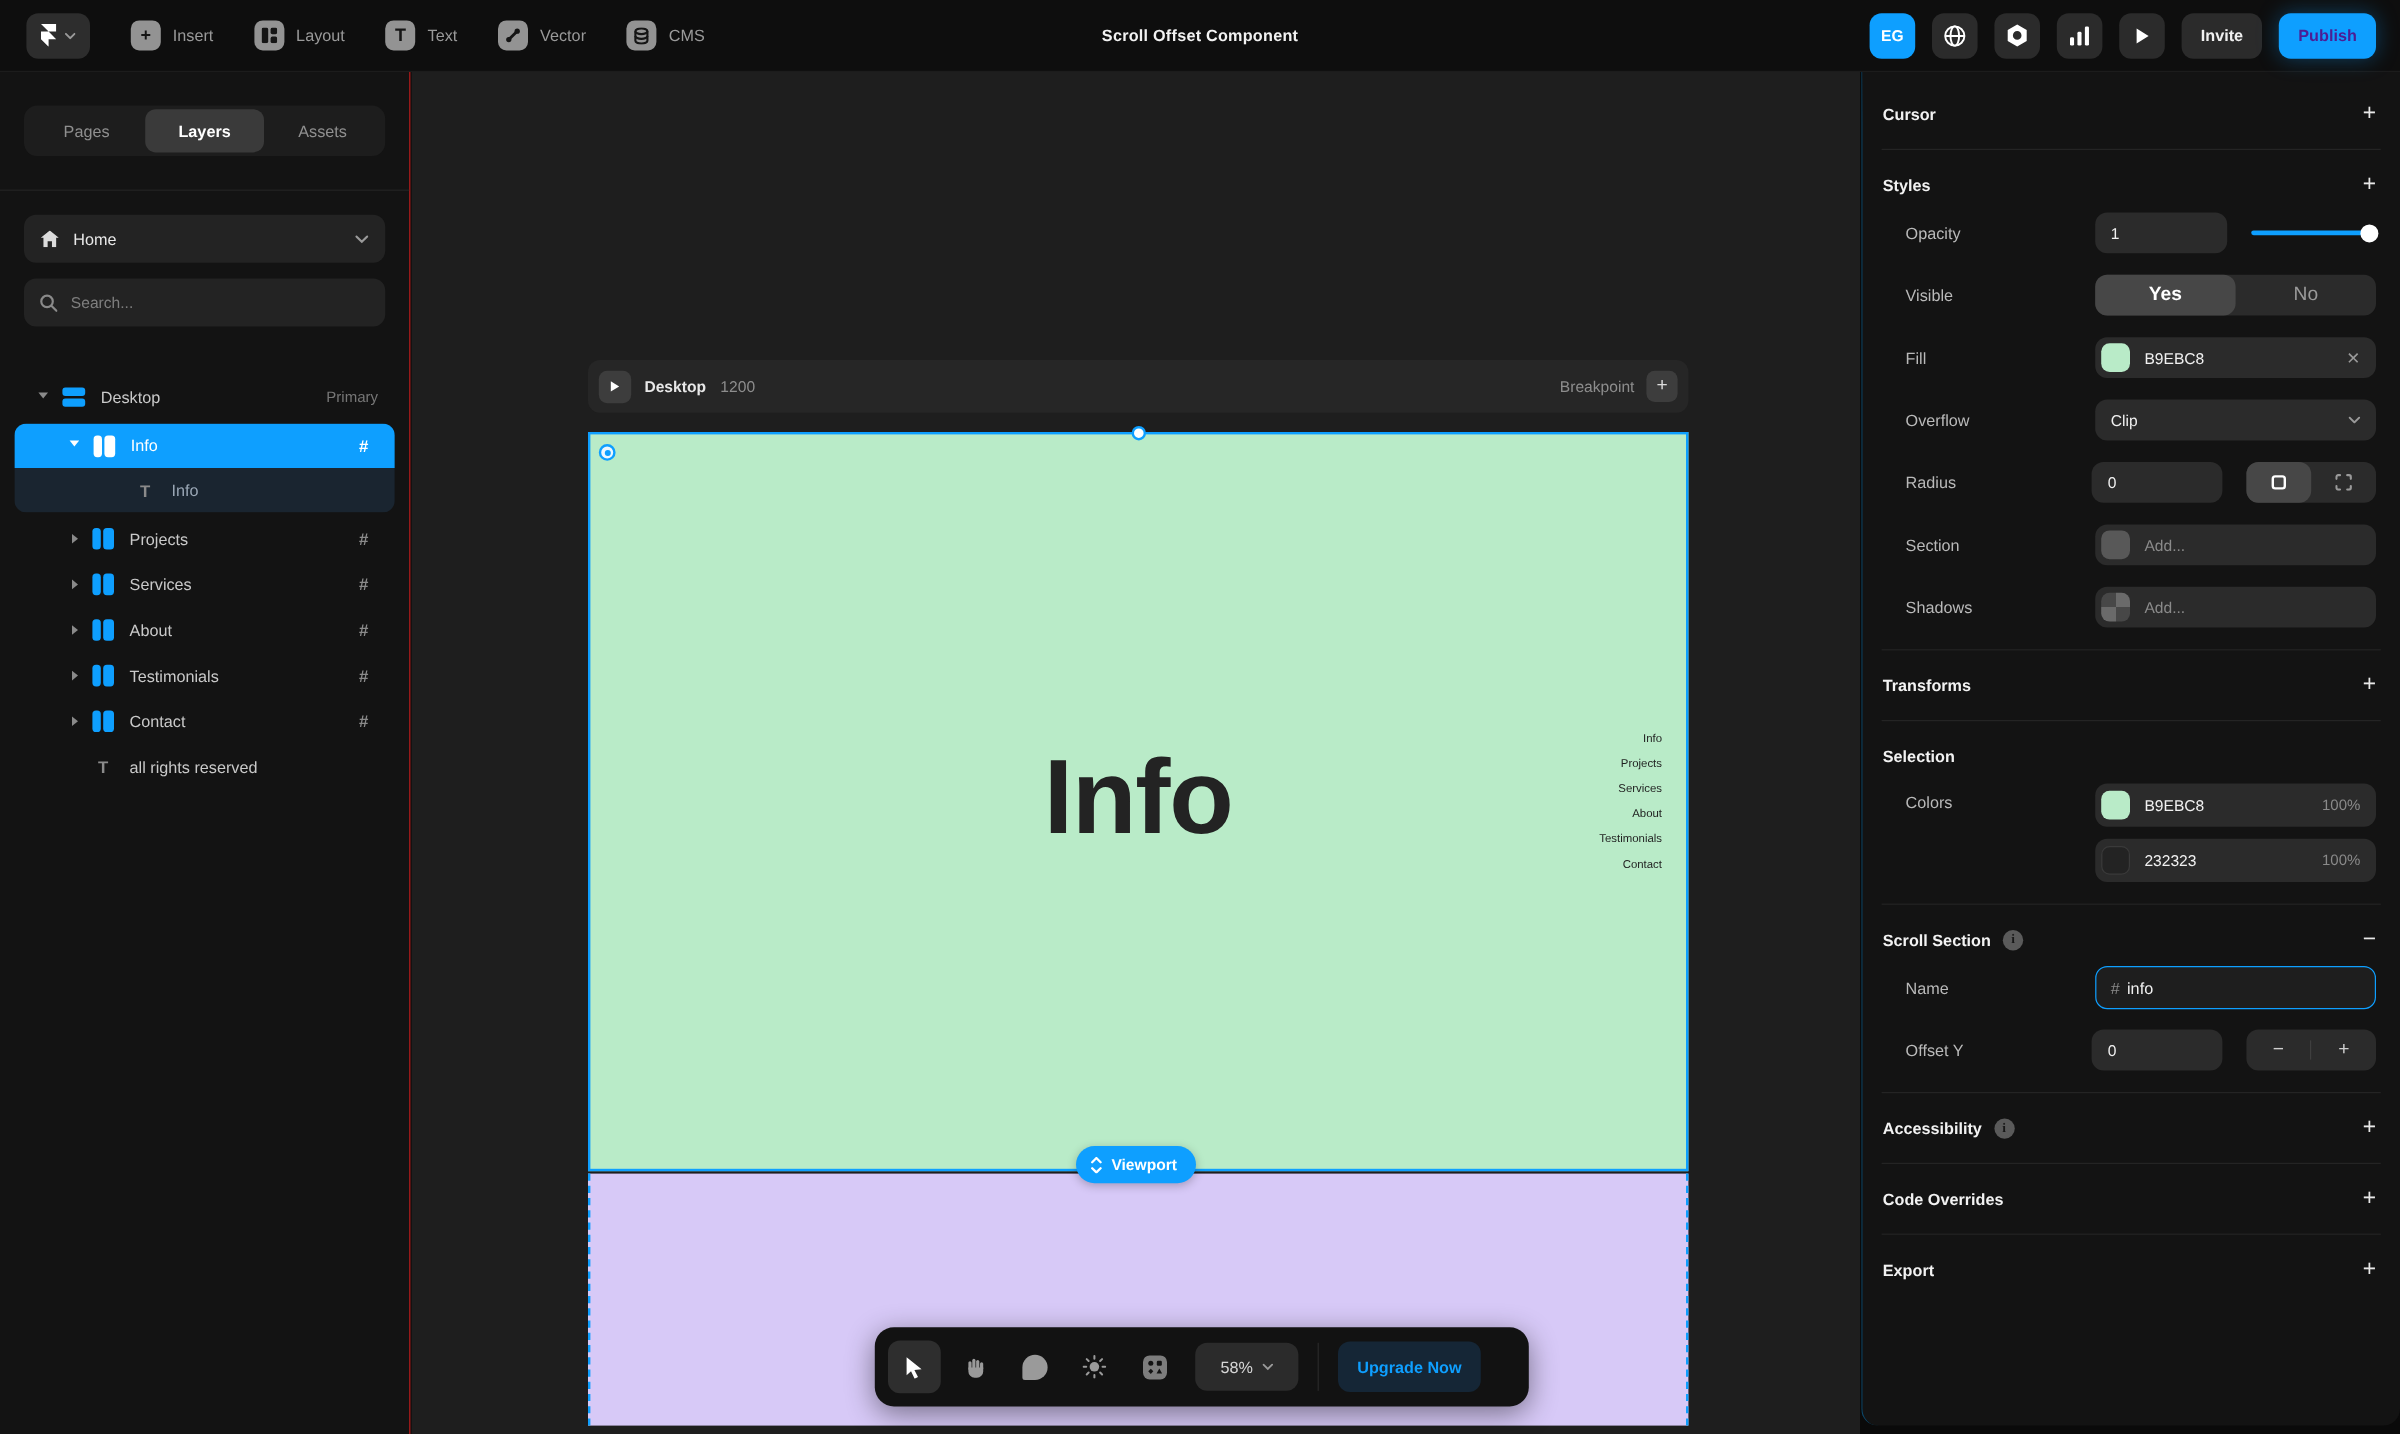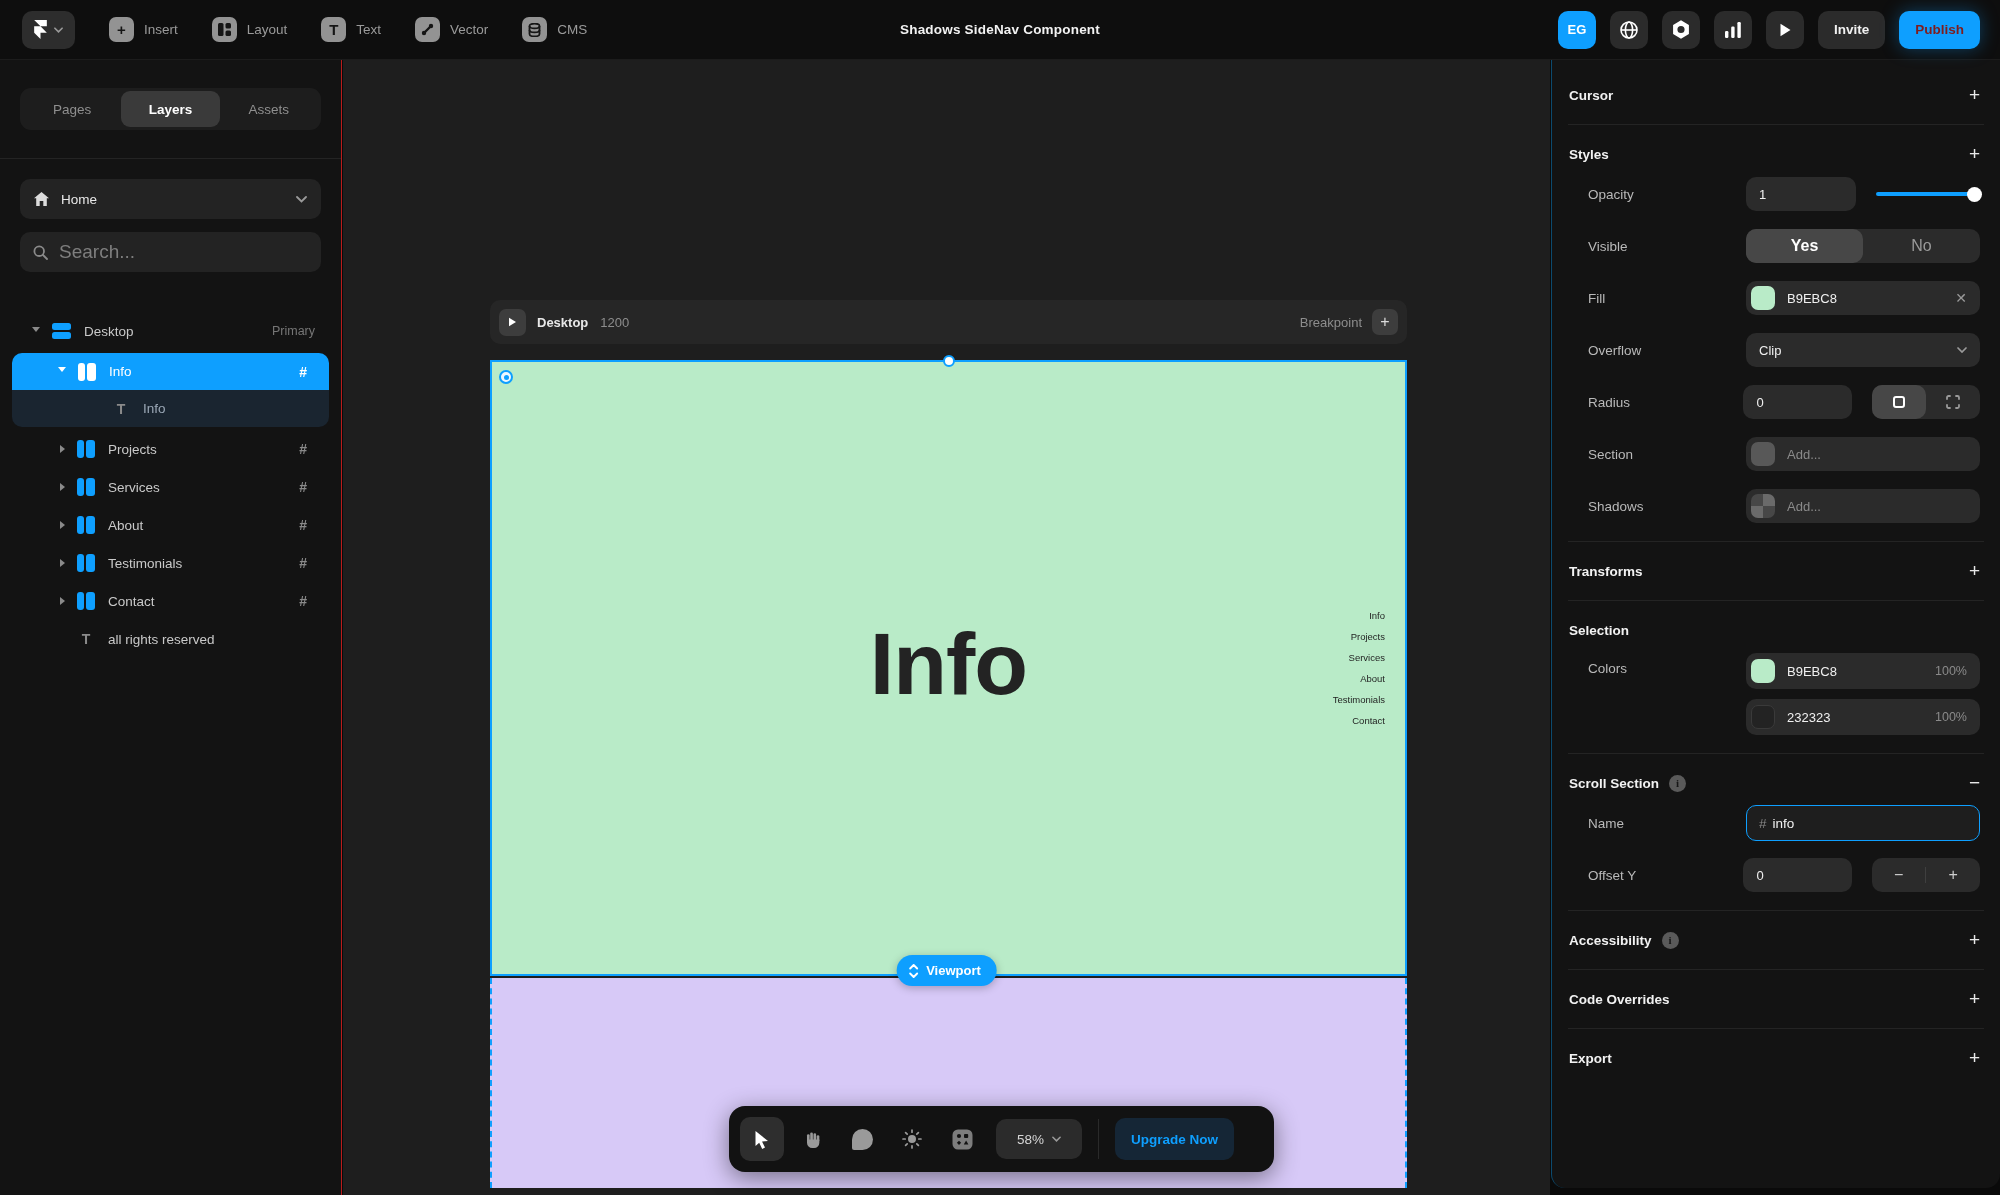--- a/index.html
+++ b/index.html
@@ -18,37 +18,37 @@
              display:flex; align-items:center; justify-content:center; font-weight:700; font-size:15px; }
   .tb-title { position:absolute; left:50%; transform:translateX(-50%); color:#f2f2f2;
               font-size:13.5px; font-weight:700; letter-spacing:.2px; }
   .tb-right { margin-left:auto; display:flex; align-items:center; gap:14px; padding-right:20px; }
   .avatar { width:38px; height:38px; border-radius:10px; background:#0e9fff; color:#fff;
             font-size:13px; font-weight:700; display:flex; align-items:center; justify-content:center; }
   .icon-btn { width:38px; height:38px; border-radius:10px; background:#2b2b2b; display:flex;
               align-items:center; justify-content:center; cursor:pointer; }
   .pill-btn { height:38px; border-radius:10px; background:#2b2b2b; color:#f0f0f0; font-size:13.5px;
               font-weight:600; display:flex; align-items:center; padding:0 16px; cursor:pointer; }
-  .publish { background:#0e9fff; color:#7f1d1d; box-shadow:0 0 18px rgba(14,159,255,.35); }
+  .publish { background:#0e9fff; color:#4c1d95; box-shadow:0 0 18px rgba(14,159,255,.35); }
 
   
   .sidebar { position:absolute; left:0; top:60px; width:342px; height:1135px; background:#131313;
              border-right:1px solid #b91c1c; z-index:20; }
   .seg-tabs { margin:28px 20px 0; height:42px; background:#1d1d1d; border-radius:11px;
               display:flex; align-items:center; padding:3px; }
   .seg-tab { flex:1; height:36px; border-radius:9px; display:flex; align-items:center; justify-content:center;
              color:#8f8f8f; font-size:13.5px; cursor:pointer; }
   .seg-tab.active { background:#3a3a3a; color:#fff; font-weight:600; }
   .side-div { margin-top:28px; height:1px; background:#242424; }
   .home-sel { margin:20px 20px 0; height:40px; background:#232323; border-radius:10px; display:flex;
               align-items:center; gap:12px; padding:0 14px; cursor:pointer; }
   .home-sel .lbl { color:#e8e8e8; font-size:13.5px; flex:1; }
   .search-box { margin:13px 20px 0; height:40px; background:#232323; border-radius:10px; display:flex;
                 align-items:center; gap:11px; padding:0 13px; }
-  .search-box input { background:transparent; border:none; outline:none; color:#e5e5e5; font-size:19px;
+  .search-box input { background:transparent; border:none; outline:none; color:#e5e5e5; font-size:13px;
                       width:100%; font-family:"Liberation Sans",sans-serif; }
   .search-box input::placeholder { color:#7e7e7e; }
 
   .tree { margin-top:40px; }
   .trow { height:38px; display:flex; align-items:center; font-size:13.5px; color:#c9c9c9; cursor:pointer; }
   .trow .hash { margin-left:auto; margin-right:34px; color:#8a8a8a; font-weight:700; font-size:14px; }
   .caret { width:0; height:0; border-left:5px solid #8a8a8a; border-top:4px solid transparent;
            border-bottom:4px solid transparent; margin-right:12px; }
   .caret.down { border-left:none; border-top:5px solid #8a8a8a; border-right:4px solid transparent;
                 border-left:4px solid transparent; }
@@ -219,21 +219,21 @@
           <svg width="13" height="14" viewBox="0 0 13 14">
               <ellipse cx="6.5" cy="3" rx="5" ry="2.4" fill="none" stroke="#151515" stroke-width="1.8"></ellipse>
               <path d="M1.5 3v4c0 1.3 2.2 2.4 5 2.4s5-1.1 5-2.4V3" fill="none" stroke="#151515" stroke-width="1.8"></path>
               <path d="M1.5 7v4c0 1.3 2.2 2.4 5 2.4s5-1.1 5-2.4V7" fill="none" stroke="#151515" stroke-width="1.8"></path>
             </svg>
         </span>
         <span>CMS</span>
       </div>
     </div>
 
-    <div class="tb-title">Shadows SideNav Component</div>
+    <div class="tb-title">Scroll Offset Component</div>
 
     <div class="tb-right">
       <div class="avatar">EG</div>
       <div class="icon-btn">
         <span>
           <svg width="20" height="20" viewBox="0 0 20 20" fill="none" stroke="#fff" stroke-width="1.6">
               <circle cx="10" cy="10" r="8"></circle>
               <ellipse cx="10" cy="10" rx="3.6" ry="8"></ellipse>
               <path d="M2 10h16"></path>
             </svg>

